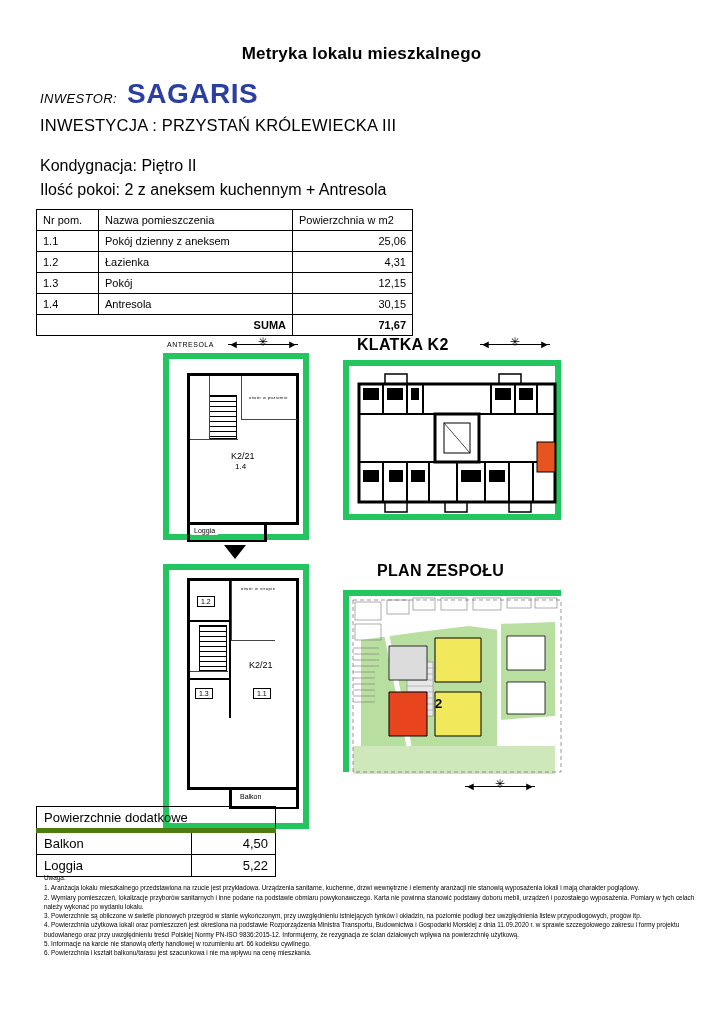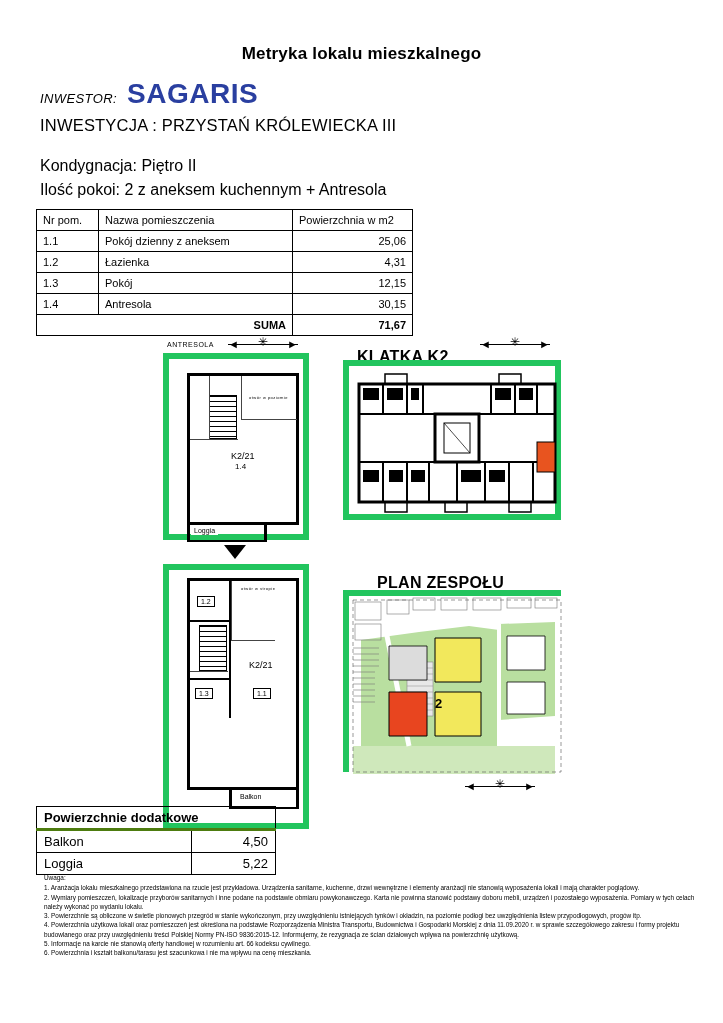--- a/index.html
+++ b/index.html
@@ -66,21 +66,21 @@
   table.rooms th.c-area { text-align: left; }
   table.rooms tr.sum td { font-weight: bold; }
   table.rooms tr.sum td.sum-label { text-align: right; border-left: none; border-right:1px solid #000;}
   table.rooms tr.sum td.sum-blank { border-right: none; }
 
   
   .drawings { position: absolute; left:0; top: 336px; width: 723px; height: 460px; }
 
   .panel { position:absolute; border: 6px solid #22c55e; background:#fff; }
 
-  .cap { position:absolute; font-size: 16px; font-weight: bold; letter-spacing:.3px;margin-top:12px; }
+  .cap { position:absolute; font-size: 16px; font-weight: bold; letter-spacing:.3px; }
   .smallcap { position:absolute; font-size: 7px; letter-spacing: .5px; }
 
   
   #panel-antresola { left:163px; top: 17px; width: 146px; height: 187px; }
   #panel-parter   { left:163px; top: 228px; width: 146px; height: 265px; }
   #panel-klatka   { left:343px; top: 24px; width: 218px; height: 160px; }
   #panel-zespol   { left:343px; top: 254px; width: 218px; height: 182px; }
 
   .floorplan { position:absolute; inset:0; }
   .wall { position:absolute; background:#000; }
@@ -110,21 +110,21 @@
     border-collapse: collapse;
     width: 240px;
     font-size: 13px;
   }
   table.extra td {
     border: 1px solid #000;
     padding: 3px 7px;
     height: 22px;
   }
   table.extra td.val { width: 84px; text-align: right; }
-  table.extra tr.head td { font-weight: bold; border-bottom:3px solid #4d7c0f; }
+  table.extra tr.head td { font-weight: normal; border-bottom:5px solid #4d7c0f; }
 
   .notes {
     position:absolute;
     left: 44px; top: 873px;
     width: 660px;
     font-size: 6.4px;
     line-height: 1.45;
   }
   .notes .nhead { margin-bottom: 1px; }
   .notes p { margin: 0; }

